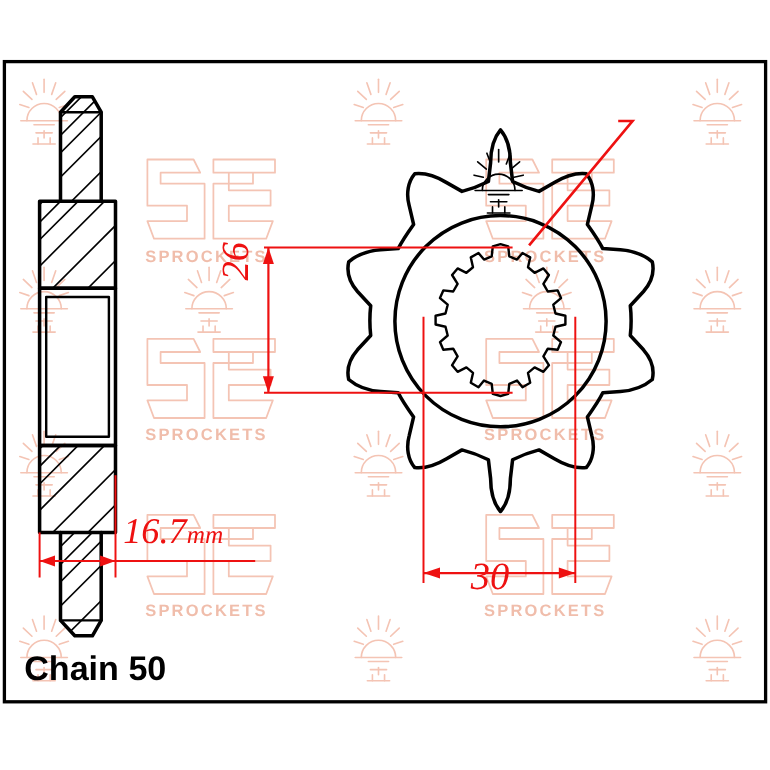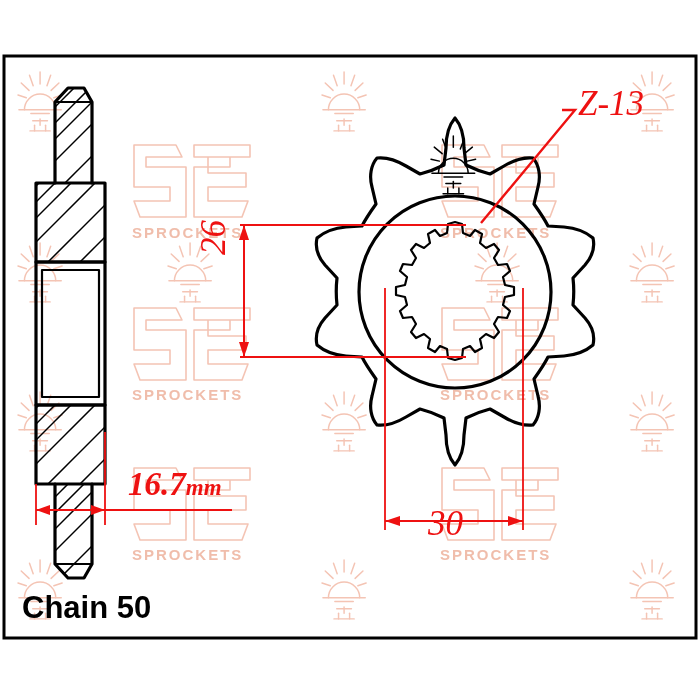--- a/index.html
+++ b/index.html
@@ -111,24 +111,23 @@
     font-size: 35px;
     transform: rotate(-90deg);
     transform-origin: left top;
   }
   #label-30 {
     left: 428px;
     top: 506px;
     font-size: 35px;
   }
   #label-167-wrap {
-    left: 128px;
+    left: 112px;
     top: 468px;
     font-size: 33px;
-    font-weight: bold;
   }
   #label-167-wrap .unit {
     font-size: 23px;
   }
   .footer-text {
     color: #000000;
     font-family: "Liberation Sans", sans-serif;
     font-weight: bold;
     font-size: 31px;
     letter-spacing: 0px;
@@ -435,21 +434,20 @@
       <line class="dim-ext" x1="385" y1="288" x2="385" y2="530"></line>
       <line class="dim-ext" x1="523" y1="288" x2="523" y2="530"></line>
 
       <line class="dim-line" x1="385" y1="521" x2="523" y2="521"></line>
       <polygon class="dim-arrow" points="385,521 400,516 400,526"></polygon>
       <polygon class="dim-arrow" points="523,521 508,516 508,526"></polygon>
     </g>
 
   </svg>
 
-  <div class="label dim-text" id="label-z13">Z-13</div>
 
   <div class="label dim-text" id="label-26">26</div>
 
   <div class="label dim-text" id="label-30">30</div>
 
   <div class="label dim-text" id="label-167-wrap"><span>16.7</span><span class="unit">mm</span></div>
 
   <div class="label footer-text" id="footer-chain">Chain 50</div>
 
 

